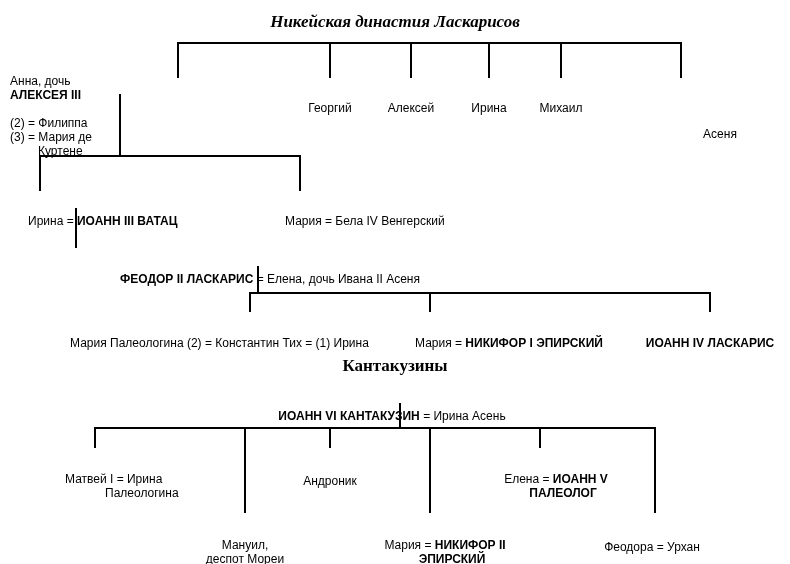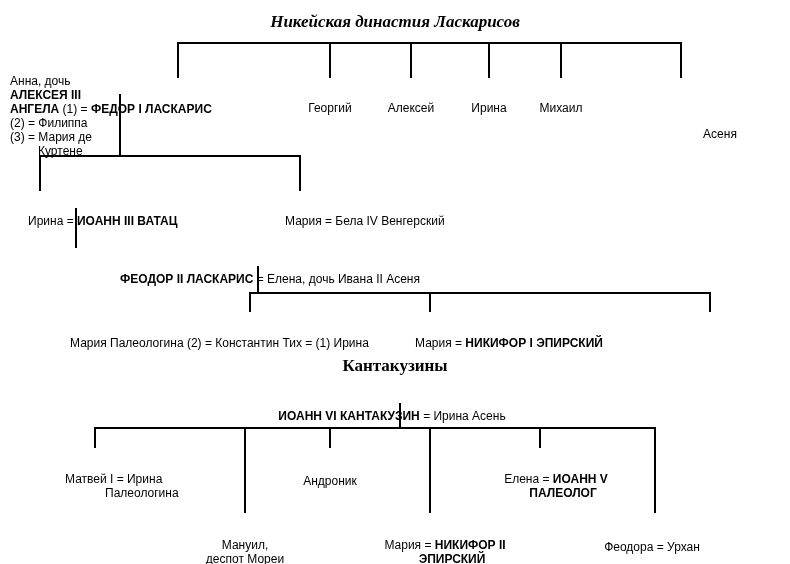--- a/index.html
+++ b/index.html
@@ -33,38 +33,38 @@
       <path d="M76 208 V248"></path>
       <path d="M258 266 V293 M250 312 V293 H710 V312 M430 293 V312"></path>
       <path d="M400 403 V428 M95 448 V428 H655 V513 M245 428 V513 M330 428 V448 M430 428 V513 M540 428 V448"></path>
     </g>
   </svg>
 
   <div class="title italic" style="top:12px">Никейская династия Ласкарисов</div>
 
   <div class="lbl" style="left:10px;top:52px">Анна, дочь</div>
   <div class="lbl b" style="left:10px;top:66px">АЛЕКСЕЯ III</div>
-  <div class="lbl" style="left:10px;top:80px"><b>АНГЕЛА</b><span> (1) = </span><b>ФЕДОР I ЛАСКАРИС</b></div>
   <div class="lbl" style="left:10px;top:94px">(2) = Филиппа</div>
   <div class="lbl" style="left:10px;top:108px">(3) = Мария де</div>
   <div class="lbl" style="left:38px;top:122px">Куртене</div>
 
   <div class="lbl ctr" style="left:330px;top:79px">Георгий</div>
   <div class="lbl ctr" style="left:411px;top:79px">Алексей</div>
   <div class="lbl ctr" style="left:489px;top:79px">Ирина</div>
   <div class="lbl ctr" style="left:561px;top:79px">Михаил</div>
   <div class="lbl ctr" style="left:720px;top:105px">Асеня</div>
 
   <div class="lbl" style="left:28px;top:192px"><span>Ирина = </span><b>ИОАНН III ВАТАЦ</b></div>
   <div class="lbl" style="left:285px;top:192px">Мария = Бела IV Венгерский</div>
 
   <div class="lbl" style="left:120px;top:250px"><b>ФЕОДОР II ЛАСКАРИС</b><span> = Елена, дочь Ивана II Асеня</span></div>
 
   <div class="lbl" style="left:70px;top:314px">Мария Палеологина (2) = Константин Тих = (1) Ирина</div>
   <div class="lbl" style="left:415px;top:314px"><span>Мария = </span><b>НИКИФОР I ЭПИРСКИЙ</b></div>
+  <div class="lbl ctr b" style="left:710px;top:314px">ИОАНН IV ЛАСКАРИС</div>
 
   <div class="title" style="top:356px">Кантакузины</div>
 
   <div class="lbl ctr" style="left:392px;top:387px"><b>ИОАНН VI КАНТАКУЗИН</b><span> = Ирина Асень</span></div>
 
   <div class="lbl" style="left:65px;top:450px">Матвей I = Ирина</div>
   <div class="lbl" style="left:105px;top:464px">Палеологина</div>
 
   <div class="lbl ctr" style="left:245px;top:516px">Мануил,</div>
   <div class="lbl ctr" style="left:245px;top:530px">деспот Мореи</div>

